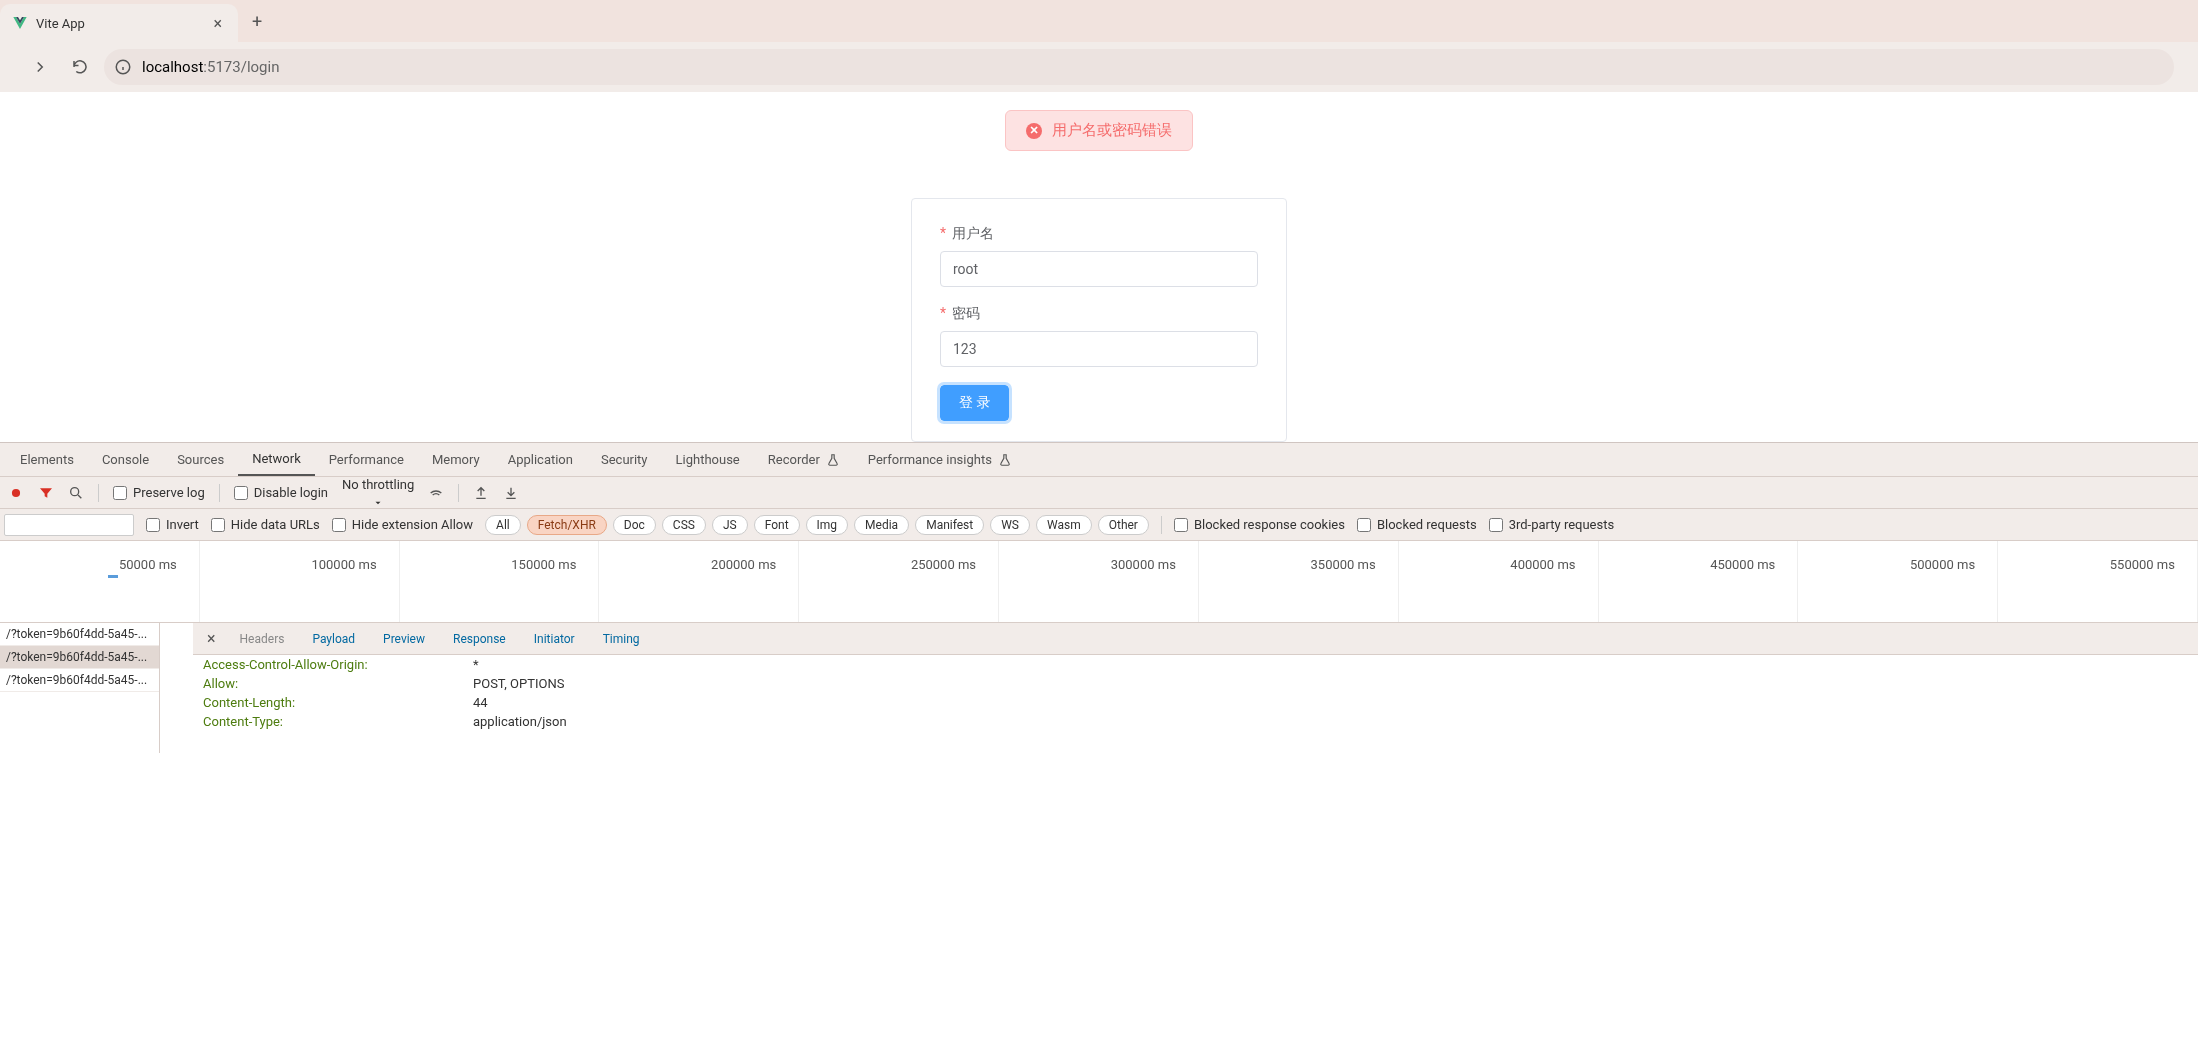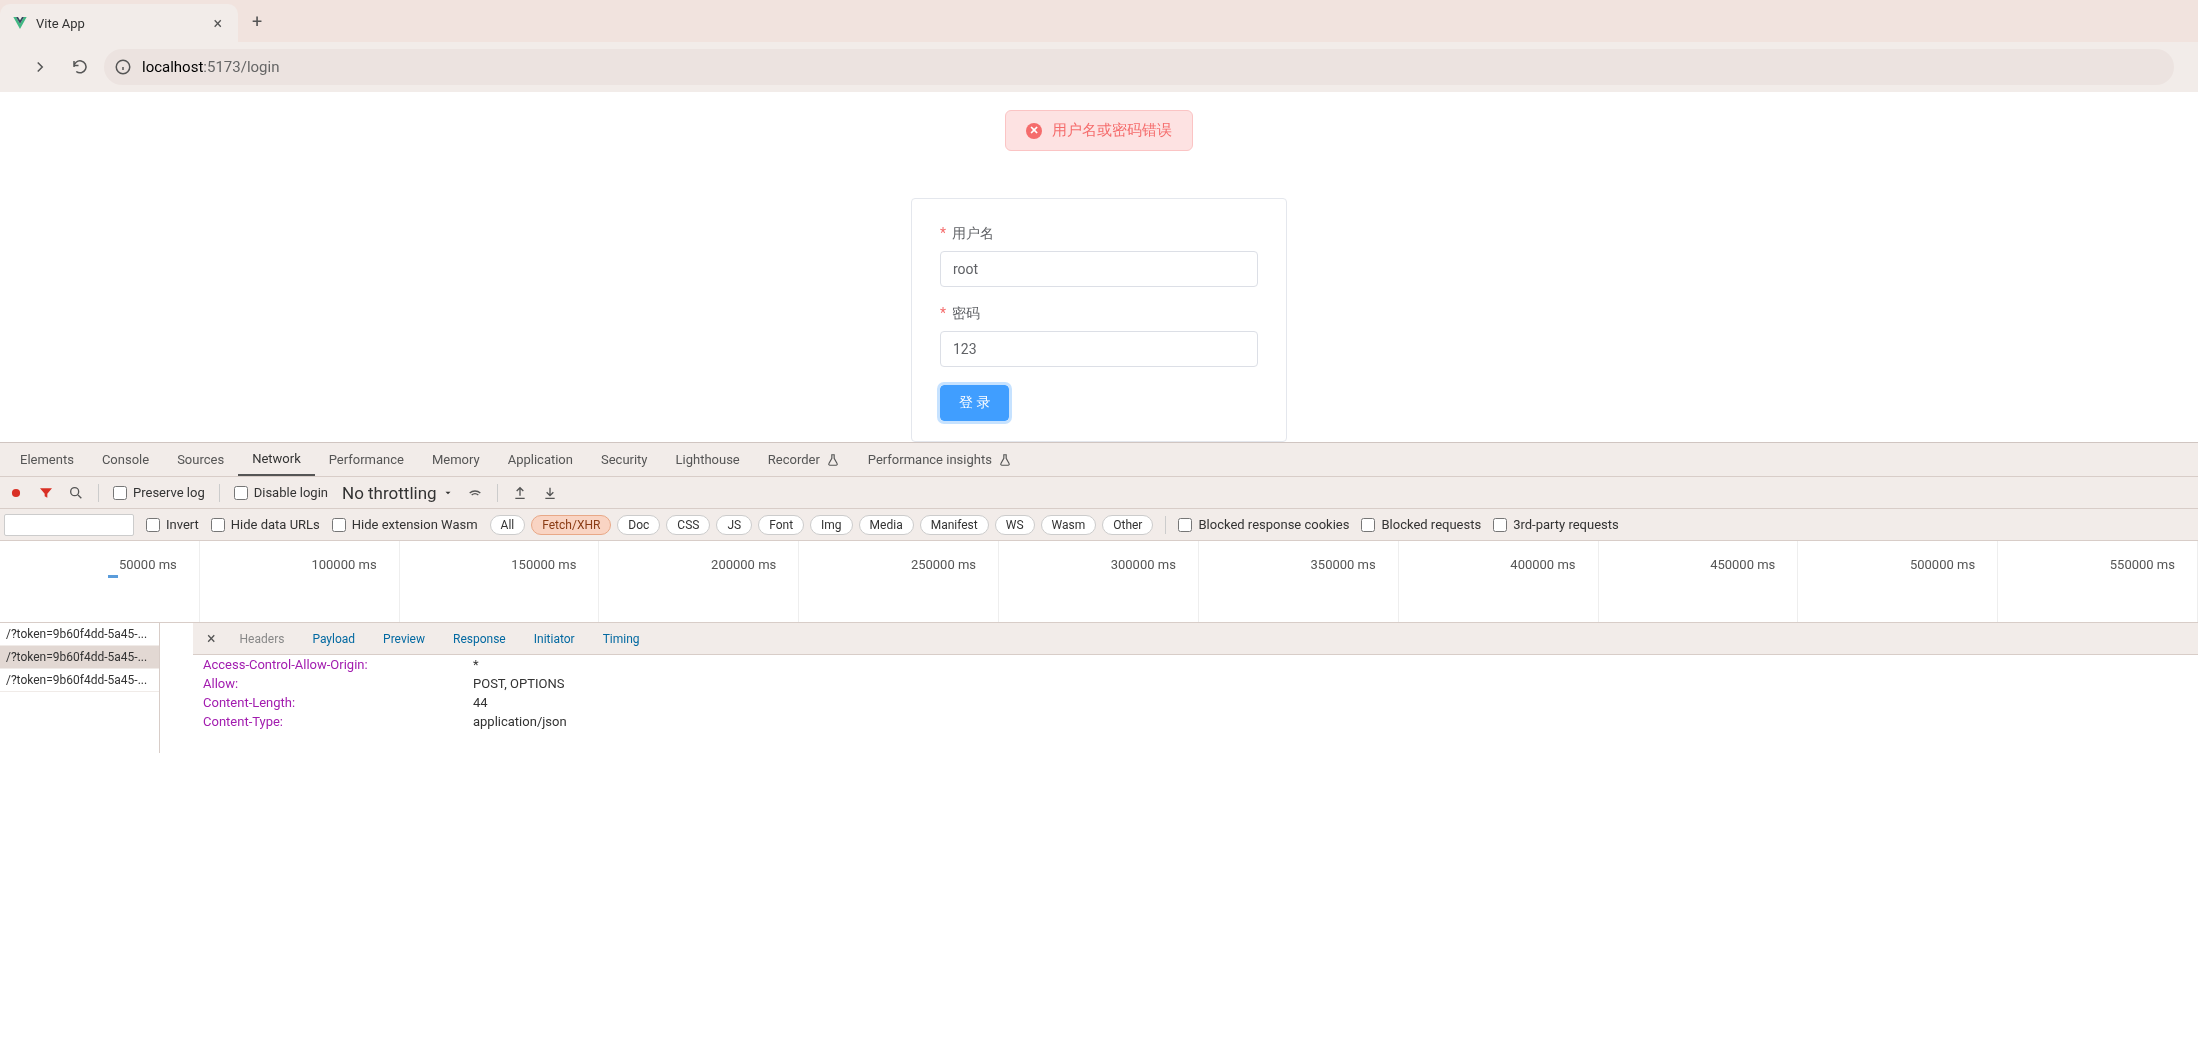--- a/index.html
+++ b/index.html
@@ -38,21 +38,21 @@
     
     .devtools { border-top: 1px solid #d0c5c1; font-size: 13px; color: #333; }
     .dt-tabs { display: flex; align-items: center; background: #f2ece9; height: 34px; padding: 0 6px; gap: 0; border-bottom: 1px solid #d8cdc8; }
     .dt-tabs .tab-item { padding: 0 14px; height: 100%; display: flex; align-items: center; cursor: pointer; color: #555; gap: 6px; }
     .dt-tabs .tab-item.active { border-bottom: 2px solid #555; color: #333; }
     .dt-toolbar { display: flex; align-items: center; background: #f2ece9; height: 32px; padding: 0 8px; gap: 14px; border-bottom: 1px solid #d8cdc8; }
     .dt-toolbar .tbicon { width: 16px; height: 16px; display: flex; align-items: center; justify-content: center; color: #555; }
     .dt-toolbar .tbicon.stop { color: #d93025; }
     .dt-check { display: flex; align-items: center; gap: 6px; font-size: 13px; color: #333; }
     .dt-check input[type=checkbox] { width: 14px; height: 14px; accent-color: #666; }
-    .dt-select { font-size: 17px; color: #333; display: flex; align-items: center; gap: 6px; cursor: pointer; }
+    .dt-select { font-size: 13px; color: #333; display: flex; align-items: center; gap: 6px; cursor: pointer; flex-direction: column; }
     .dt-filter-row { display: flex; align-items: center; background: #f2ece9; height: 32px; padding: 0 4px; gap: 12px; border-bottom: 1px solid #d8cdc8; flex-wrap: nowrap; }
     .dt-filter-input { width: 130px; height: 22px; border: 1px solid #ccc; background: #fff; border-radius: 2px; padding: 0 6px; font-size: 12px; }
     .pill-row { display: flex; gap: 6px; }
     .pill { border: 1px solid #ccc; border-radius: 10px; padding: 2px 10px; font-size: 12px; cursor: pointer; background: #fff; }
     .pill.active { background: #f9d4c3; border-color: #e8a887; color: #8a3b14; }
     .sep { width: 1px; height: 18px; background: #ccc; }
 
     
     .timeline { background: #fff; height: 82px; border-bottom: 1px solid #d8cdc8; position: relative; }
     .timeline .grid { display: flex; height: 100%; }
@@ -66,21 +66,21 @@
     .net-requests { width: 160px; border-right: 1px solid #d8cdc8; background: #fff; overflow: hidden; }
     .net-row { padding: 4px 6px; font-size: 12px; color: #333; border-bottom: 1px solid #f0ebe8; white-space: nowrap; overflow: hidden; text-overflow: ellipsis; cursor: pointer; }
     .net-row.selected { background: #e2d8d3; }
     .net-detail { flex: 1; background: #fff; display: flex; flex-direction: column; }
     .detail-tabs { display: flex; align-items: center; background: #f2ece9; height: 32px; border-bottom: 1px solid #d8cdc8; padding: 0 4px; gap: 0; }
     .detail-tabs .close { padding: 0 10px; font-size: 16px; color: #555; cursor: pointer; }
     .detail-tabs .dtab { padding: 0 14px; height: 100%; display: flex; align-items: center; cursor: pointer; color: #888; font-size: 12px; }
     .detail-tabs .dtab.active { color: #0369a1; }
     .headers-body { flex: 1; padding: 0 10px; overflow: hidden; font-size: 13px; }
     .hdr-row { display: flex; padding: 2px 0; }
-    .hdr-k { width: 270px; color: #a21caf; }
+    .hdr-k { width: 270px; color: #4d7c0f; }
     .hdr-v { color: #333; }
     .flask-icon { display: inline-block; }
   </style>
 </head>
 <body>
 
 <div class="browser-chrome">
   <div class="tab-strip">
     <div class="tab">
       <svg class="tab-favicon" viewBox="0 0 24 24">
@@ -221,21 +221,21 @@
     <label class="dt-check">
         <input type="checkbox" style="">
         <span>Invert</span>
       </label>
     <label class="dt-check">
         <input type="checkbox" style="">
         <span>Hide data URLs</span>
       </label>
     <label class="dt-check">
         <input type="checkbox" style="">
-        <span>Hide extension Wasm</span>
+        <span>Hide extension Allow</span>
       </label>
     <div class="pill-row">
       <span class="pill">All</span>
       <span class="pill active">Fetch/XHR</span>
       <span class="pill">Doc</span>
       <span class="pill">CSS</span>
       <span class="pill">JS</span>
       <span class="pill">Font</span>
       <span class="pill">Img</span>
       <span class="pill">Media</span>

